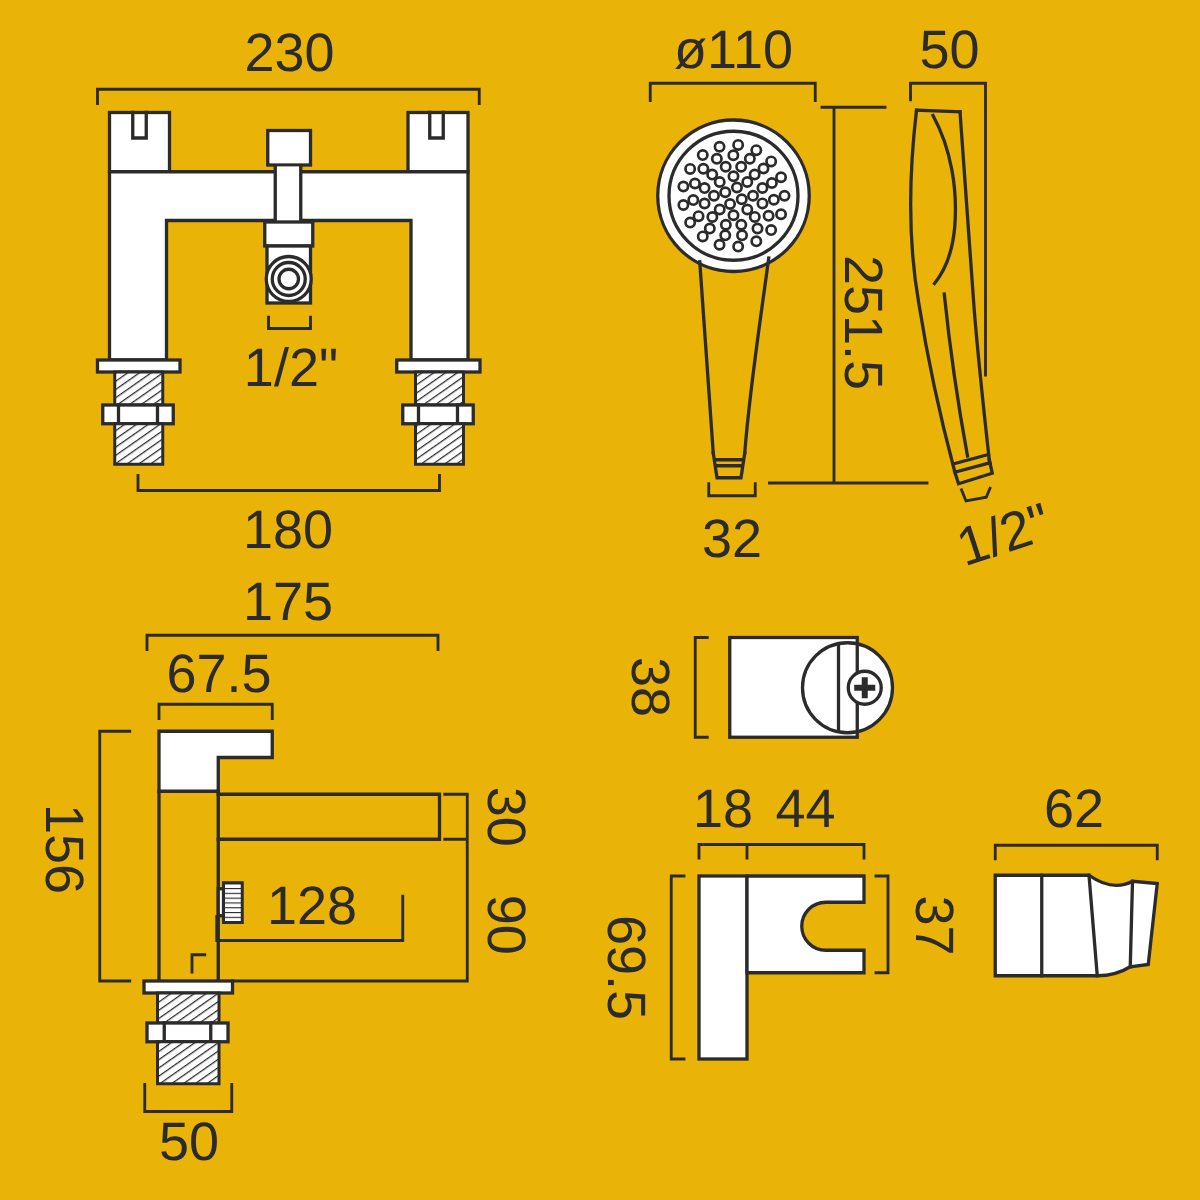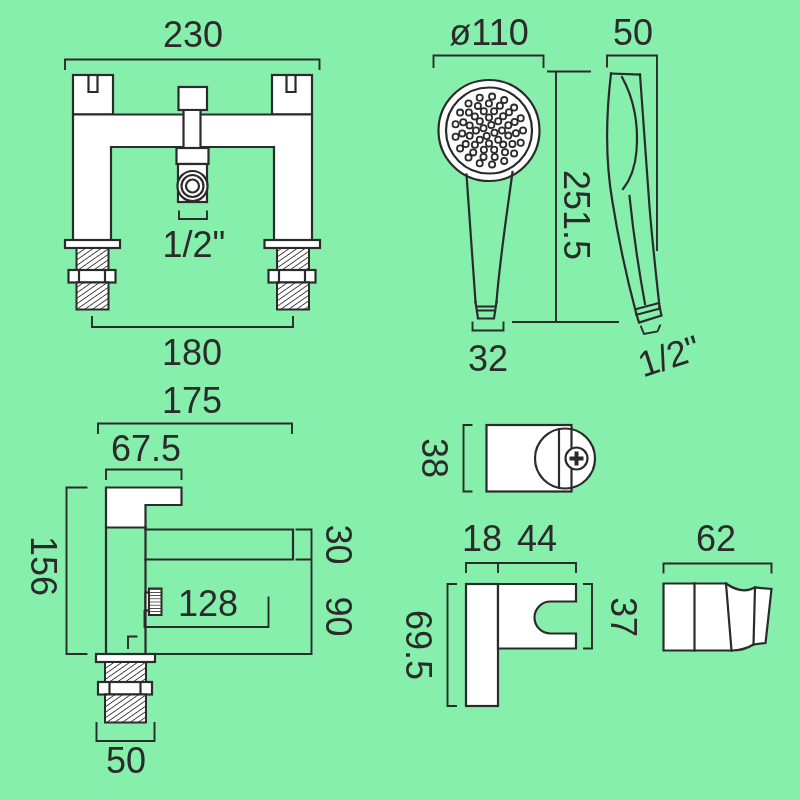--- a/index.html
+++ b/index.html
@@ -1,16 +1,16 @@
 <!DOCTYPE html>
 <html><head>
 <meta charset="utf-8">
 <style>
   html,body{margin:0;padding:0;background:#ffffff;}
-  #canvas{width:800px;height:800px;position:relative;background:#86efac;}
+  #canvas{width:800px;height:800px;position:relative;background:#eab308;}
   svg{display:block;}
   svg text{font-family:"Liberation Sans", sans-serif;font-size:36px;fill:#2b2b2b;}
   .ln{fill:none;stroke:#2b2b2b;stroke-width:2.2;stroke-linecap:square;stroke-linejoin:miter;}
   .lnf{fill:#ffffff;stroke:#2b2b2b;stroke-width:2.2;stroke-linejoin:miter;}
   .dim{fill:none;stroke:#2b2b2b;stroke-width:1.9;stroke-linecap:square;}
   .hatch{fill:url(#hatchP);stroke:#2b2b2b;stroke-width:2;}
   .knurl{fill:url(#knurlP);stroke:#2b2b2b;stroke-width:2;}
   .whitefill{fill:#ffffff;stroke:none;}
   .cross{fill:none;stroke:#2b2b2b;stroke-width:4;stroke-linecap:butt;}
 </style>

